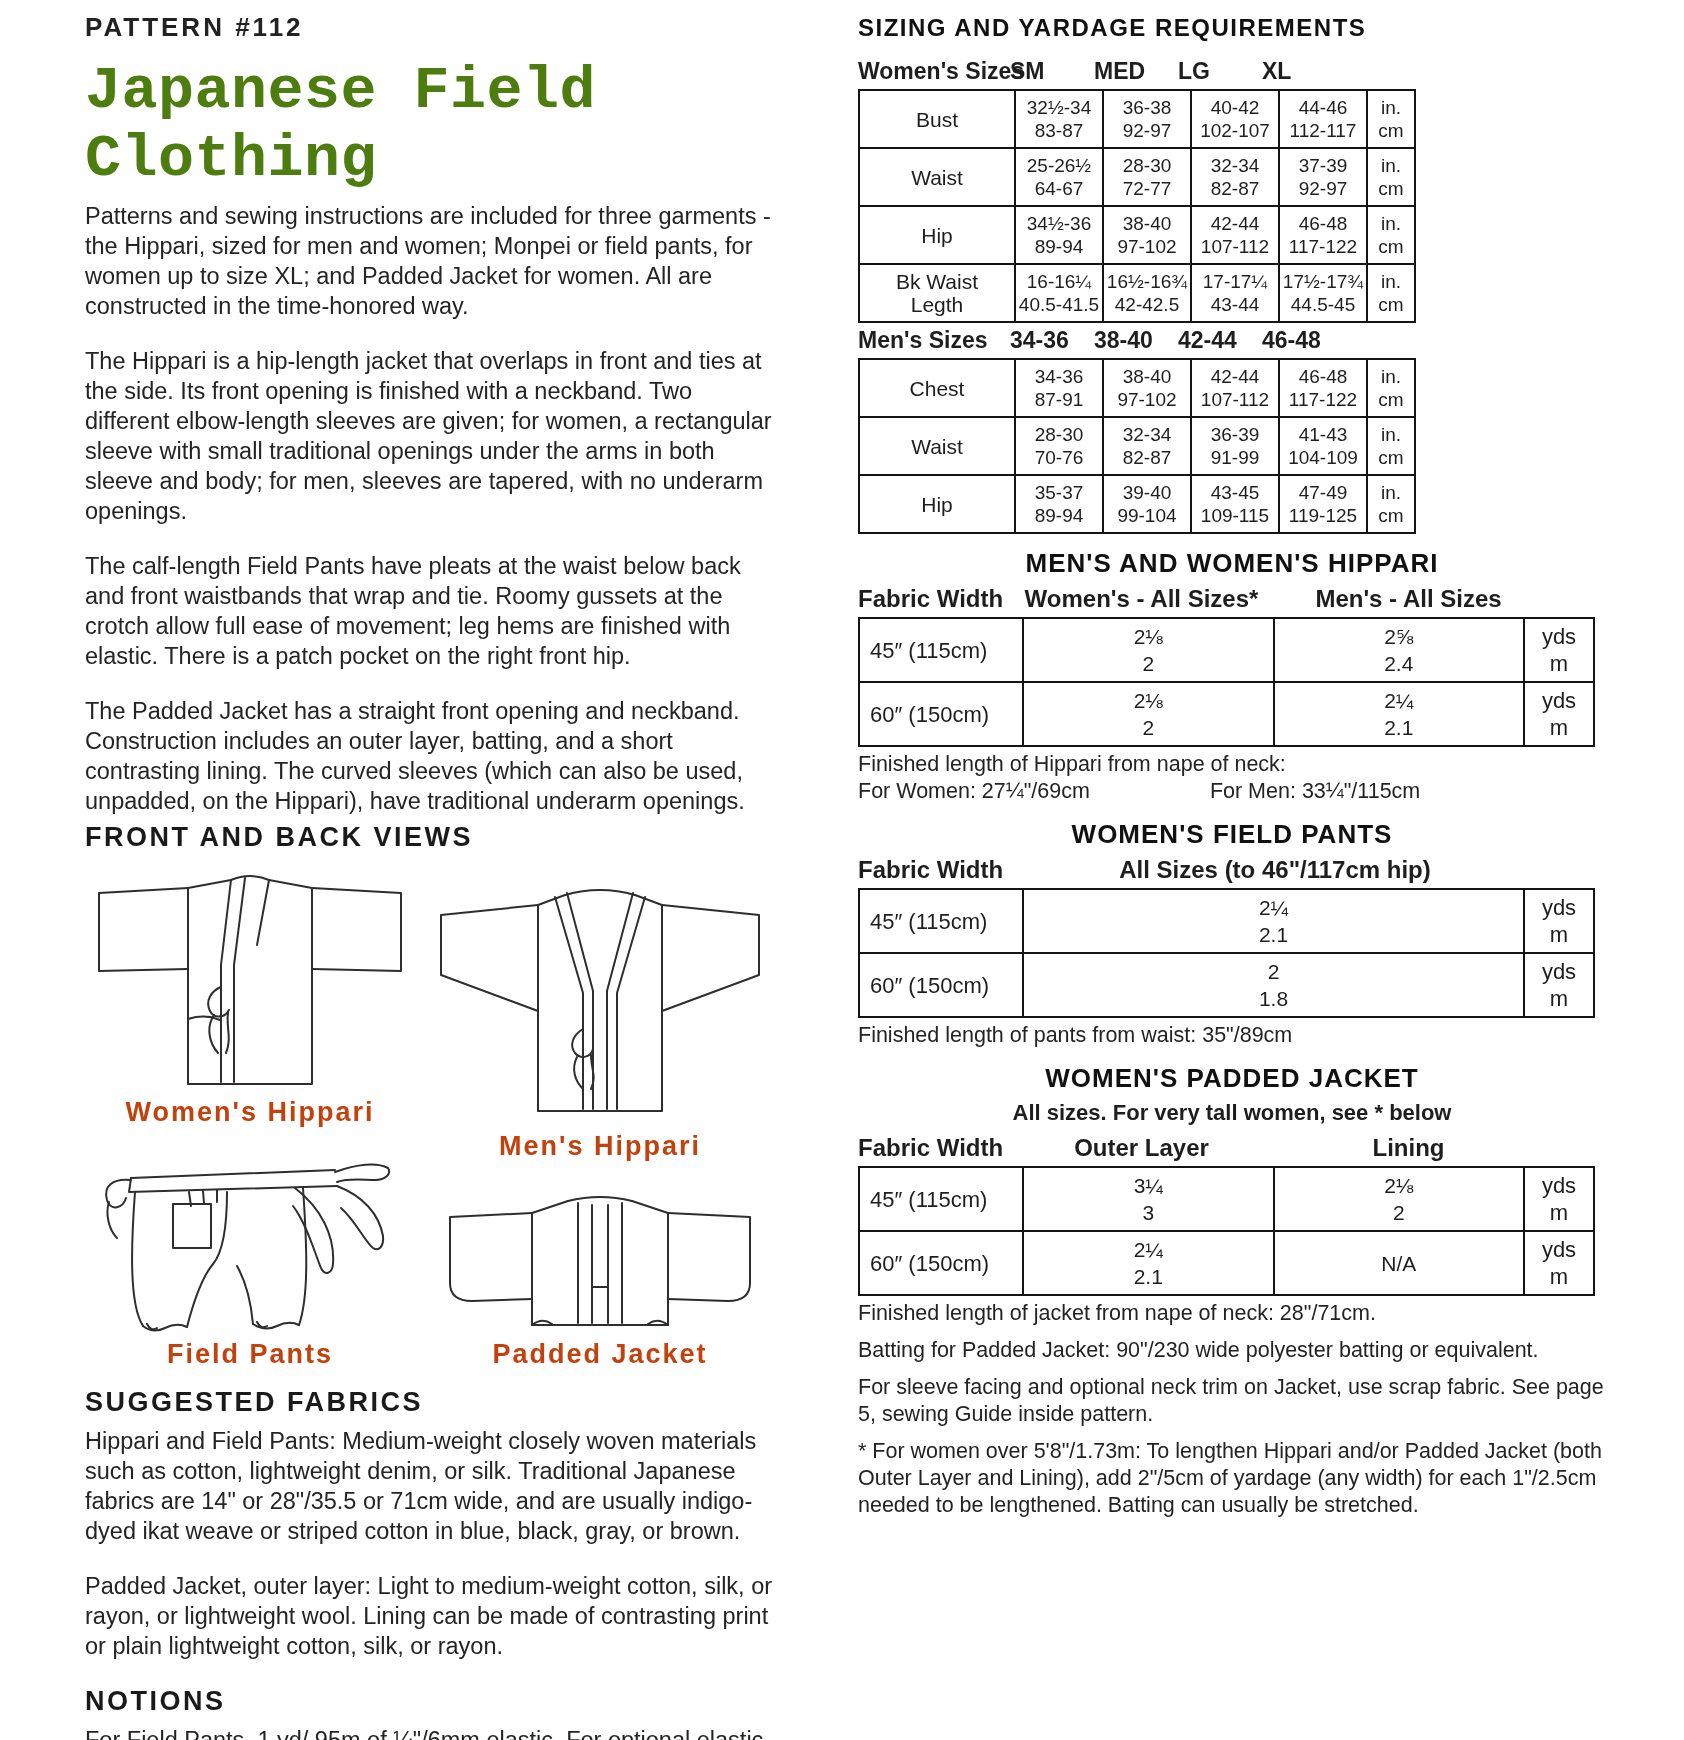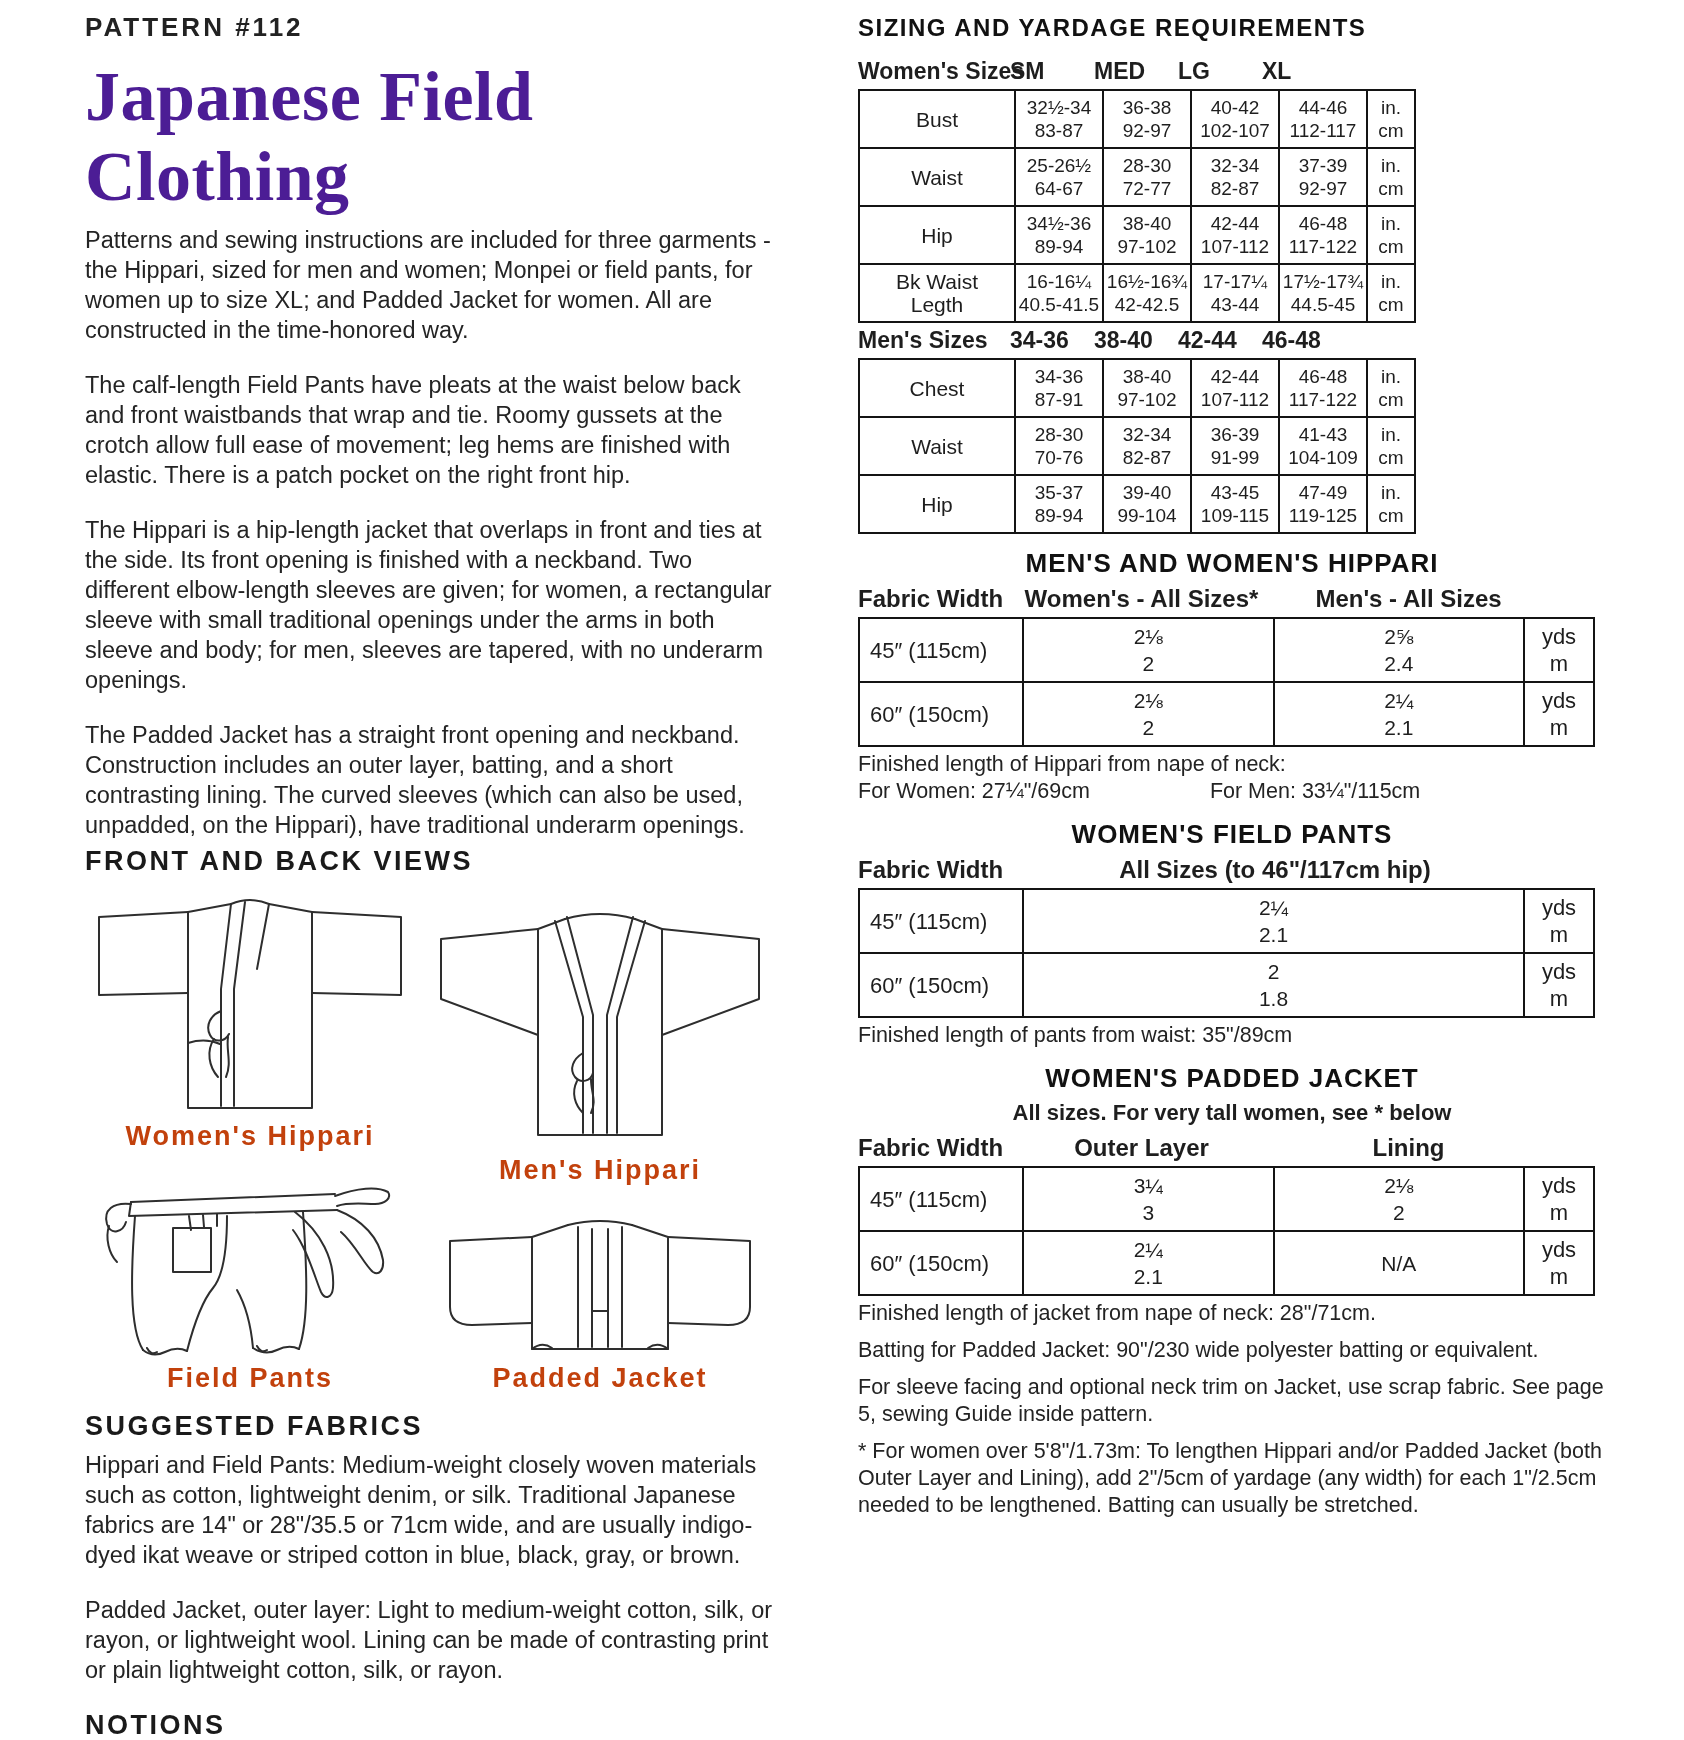--- a/index.html
+++ b/index.html
@@ -2,22 +2,22 @@
 <html><head>
 <meta charset="utf-8">
 <style>
   html,body{margin:0;padding:0;background:#ffffff;}
   .page{position:relative;width:1684px;height:1740px;background:#fff;color:#1e1e1e;
         font-family:"Liberation Sans",sans-serif;overflow:hidden;}
   .col-left{position:absolute;left:85px;top:12px;width:692px;}
   .col-right{position:absolute;left:858px;top:8px;width:748px;}
 
   .kicker{font-size:26px;font-weight:bold;letter-spacing:3px;color:#222;}
-  .main-title{font-family:Liberation Serif, serif;font-weight:bold;font-size:70px;
-              margin:14px 0 8px 0;letter-spacing:0.5px;color:#4c1d95;}
+  .main-title{font-family:Liberation Mono, monospace;font-weight:bold;font-size:60px;
+              margin:14px 0 8px 0;letter-spacing:0.5px;color:#4d7c0f;}
   p.body{font-size:23.5px;line-height:30px;margin:0 0 25px 0;color:#242424;}
   .sec-h{font-size:27px;font-weight:bold;letter-spacing:2.5px;margin:6px 0 8px 0;color:#1a1a1a;}
 
   .views{position:relative;height:512px;}
   .views svg{position:absolute;}
   .view-label{position:absolute;font-size:27px;font-weight:bold;letter-spacing:2px;
               text-align:center;color:#c2410c;}
   .drawing{stroke:#2e2e2e;stroke-width:2;fill:none;stroke-linecap:round;stroke-linejoin:round;}
 
   .rhead{font-size:24px;font-weight:bold;letter-spacing:1.5px;margin:6px 0 16px 0;color:#111;}
@@ -58,22 +58,22 @@
 </head>
 <body>
 
 <div class="page">
 
   <div class="col-left">
     <div class="kicker">PATTERN #112</div>
     <div class="main-title">Japanese Field Clothing</div>
 
     <p class="body">Patterns and sewing instructions are included for three garments - the Hippari, sized for men and women; Monpei or field pants, for women up to size XL; and Padded Jacket for women.  All are constructed in the time-honored way.</p>
+    <p class="body">The Hippari is a hip-length jacket that overlaps in front and ties at the side.  Its front opening is finished with a neckband.  Two different elbow-length sleeves are given; for women, a rectangular sleeve with small traditional openings under the arms in both sleeve and body; for men, sleeves are tapered, with no underarm openings.</p>
     <p class="body">The calf-length Field Pants have pleats at the waist below back and front waistbands that wrap and tie.  Roomy gussets at the crotch allow full ease of movement; leg hems are finished with elastic. There is a patch pocket on the right front hip.</p>
-    <p class="body">The Hippari is a hip-length jacket that overlaps in front and ties at the side.  Its front opening is finished with a neckband.  Two different elbow-length sleeves are given; for women, a rectangular sleeve with small traditional openings under the arms in both sleeve and body; for men, sleeves are tapered, with no underarm openings.</p>
     <p class="body" style="margin-bottom:6px">The Padded Jacket has a straight front opening and neckband. Construction includes an outer layer, batting, and a short contrasting lining.  The curved sleeves (which can also be used, unpadded, on the Hippari), have traditional underarm openings.</p>
 
     <div class="sec-h">FRONT AND BACK VIEWS</div>
 
     <div class="views">
 
       <svg style="left:0;top:6px" width="330" height="225" viewBox="0 0 330 225">
         <g class="drawing">
           <path d="M103 21 L14 26 L14 104 L103 102"></path>
           <path d="M227 21 L316 26 L316 104 L227 102"></path>

